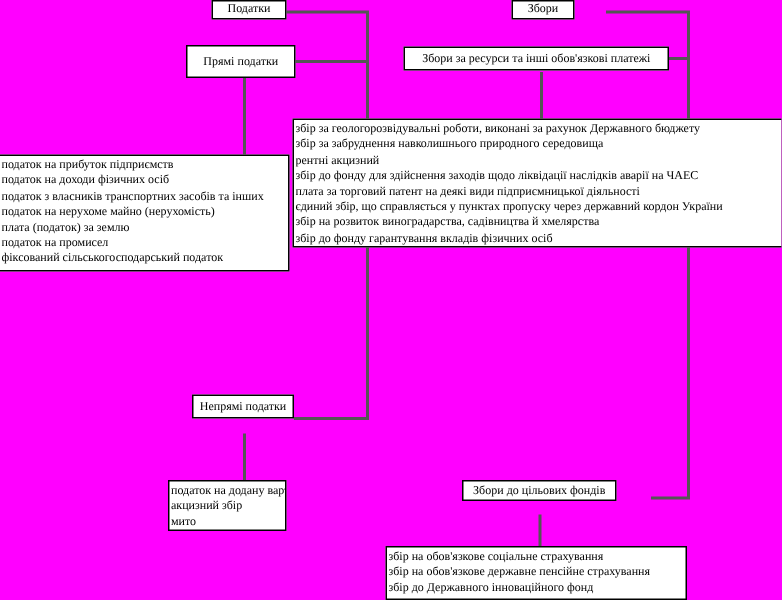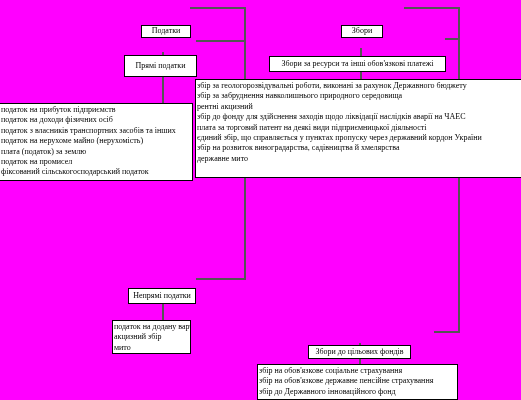--- a/index.html
+++ b/index.html
@@ -29,21 +29,20 @@
     font-size: 8px;
     line-height: 10.4px;
     overflow: hidden;
     white-space: nowrap;
   }
   .node.centered {
     text-align: right;
     display: flex;
     align-items: center;
     justify-content: center;
-    margin-top: 25px;
   }
   .node.listbox {
     text-align: left;
     padding: 1px 0 0 1px;
   }
   .node.listbox .row {
     white-space: nowrap;
     overflow: hidden;
     height: 10.4px;
   }
@@ -132,28 +131,29 @@
   <div class="node listbox" id="list-direct-taxes" style="left:-1px; top:103px; width:194px; height:78px;">
       <div class="row">податок на прибуток підприємств</div>
       <div class="row">податок на доходи фізичних осіб</div>
       <div class="row">податок з власників транспортних засобів та інших</div>
       <div class="row">податок на нерухоме майно (нерухомість)</div>
       <div class="row">плата (податок) за землю</div>
       <div class="row">податок на промисел</div>
       <div class="row">фіксований сільськогосподарський податок</div>
     </div>
 
-  <div class="node listbox" id="list-resource-levies" style="left:195px; top:79px; width:327px; height:99px;">
+  <div class="node listbox" id="list-resource-levies" style="left:195px; top:79px; width:327px; height:86px;">
       <div class="row">збір за геологорозвідувальні роботи, виконані за рахунок Державного бюджету</div>
       <div class="row">збір за забруднення навколишнього природного середовища</div>
       <div class="row">рентні акцизний</div>
       <div class="row">збір до фонду для здійснення заходів щодо ліквідації наслідків аварії на ЧАЕС</div>
       <div class="row">плата за торговий патент на деякі види підприємницької діяльності</div>
       <div class="row">єдиний збір, що справляється у пунктах пропуску через державний кордон України</div>
       <div class="row">збір на розвиток виноградарства, садівництва й хмелярства</div>
+      <div class="row">збір до фонду гарантування вкладів фізичних осіб</div>
       <div class="row">державне мито</div>
     </div>
 
   <div class="node listbox" id="list-indirect-taxes" style="left:112px; top:320px; width:79px; height:34px;">
       <div class="row">податок на додану вартість</div>
       <div class="row">акцизний збір</div>
       <div class="row">мито</div>
     </div>
 
   <div class="node listbox" id="list-target-funds" style="left:257px; top:364px; width:201px; height:36px;">

